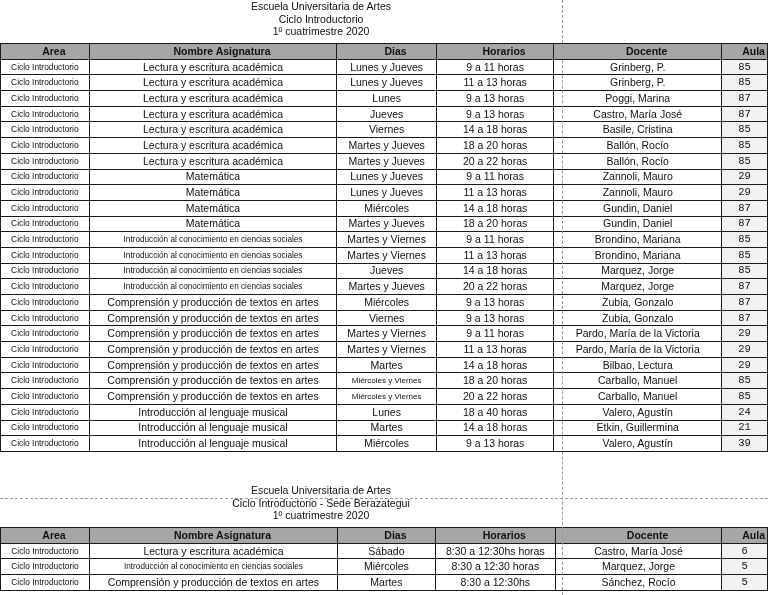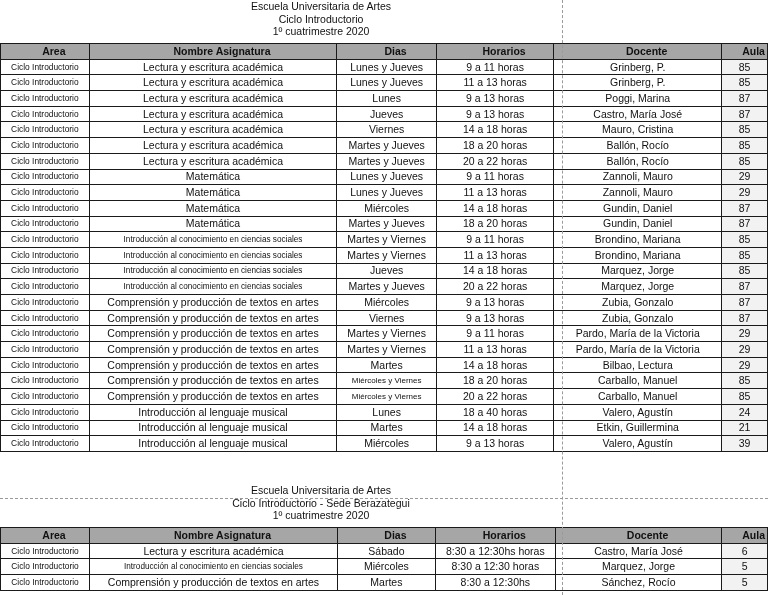--- a/index.html
+++ b/index.html
@@ -7,21 +7,21 @@
     .pb-v { position: absolute; left: 562px; top: 0; width: 0; height: 595px; border-left: 1px dashed #9a9a9a; z-index: 3; pointer-events: none; }
     .pb-h { position: absolute; left: 0; top: 498px; width: 768px; height: 0; border-top: 1px dashed #9a9a9a; z-index: 3; pointer-events: none; }
     .titles { position: absolute; left: 0; width: 708px; text-align: center; font-size: 10.5px; line-height: 12.5px; }
     .titles div { position: relative; left: -33px; }
     table.sched { position: absolute; left: 0; border-collapse: collapse; table-layout: fixed; font-size: 10.5px; }
     table.sched th, table.sched td { border: 1px solid #1a1a1a; padding: 0 2px; text-align: center; white-space: nowrap; overflow: hidden; height: 14.7px; line-height: 13px; }
     table.sched th { background: #a6a6a6; font-weight: bold; font-size: 10.5px; border-width: 1.5px; padding-left: 20px; }
     table.sched td.area { font-size: 8.4px; }
     table.sched td.small { font-size: 8.2px; }
     table.sched td.tiny { font-size: 8px; }
-    table.sched td.aula { background: #f2f2f2; }
+    table.sched td.aula { background: #f2f2f2; font-family: Liberation Mono, monospace; }
     table.sched tbody tr td { border-bottom-width: 1.5px; }
     #t1 { top: 43px; }
     #t2 { top: 527px; }
   </style>
 </head>
 <body>
 
 <div class="pb-v"></div>
 <div class="pb-h"></div>
 
@@ -81,21 +81,21 @@
         <td>Jueves</td>
         <td>9 a 13 horas</td>
         <td>Castro, María José</td>
         <td class="aula">87</td>
       </tr>
       <tr>
         <td class="area">Ciclo Introductorio</td>
         <td>Lectura y escritura académica</td>
         <td>Viernes</td>
         <td>14 a 18 horas</td>
-        <td>Mauro, Cristina</td>
+        <td>Basile, Cristina</td>
         <td class="aula">85</td>
       </tr>
       <tr>
         <td class="area">Ciclo Introductorio</td>
         <td>Lectura y escritura académica</td>
         <td>Martes y Jueves</td>
         <td>18 a 20 horas</td>
         <td>Ballón, Rocío</td>
         <td class="aula">85</td>
       </tr>

